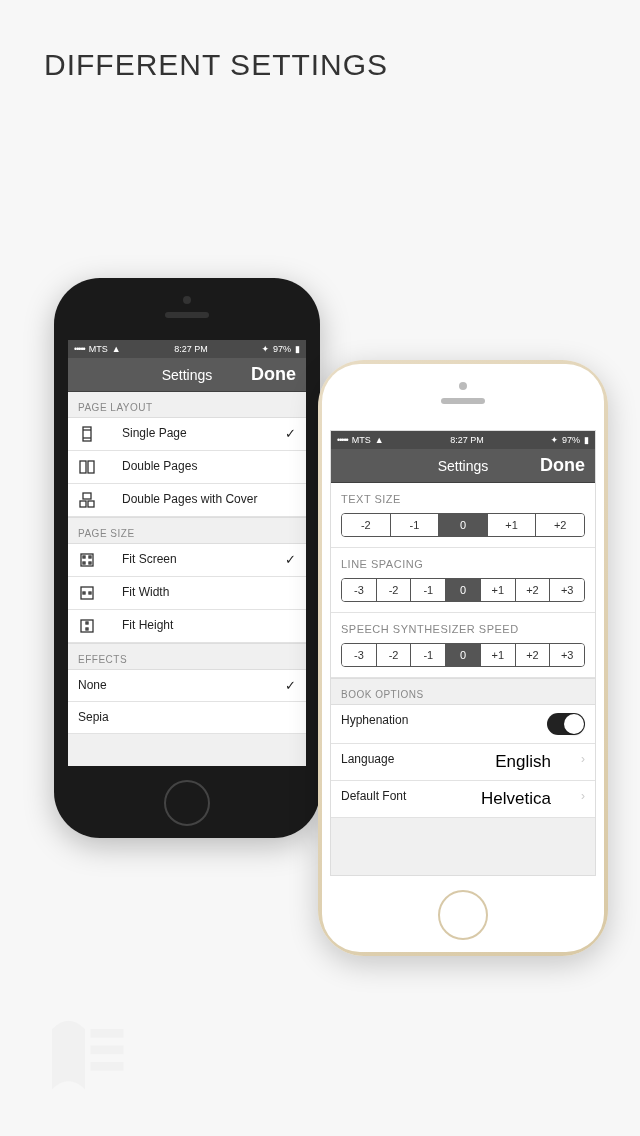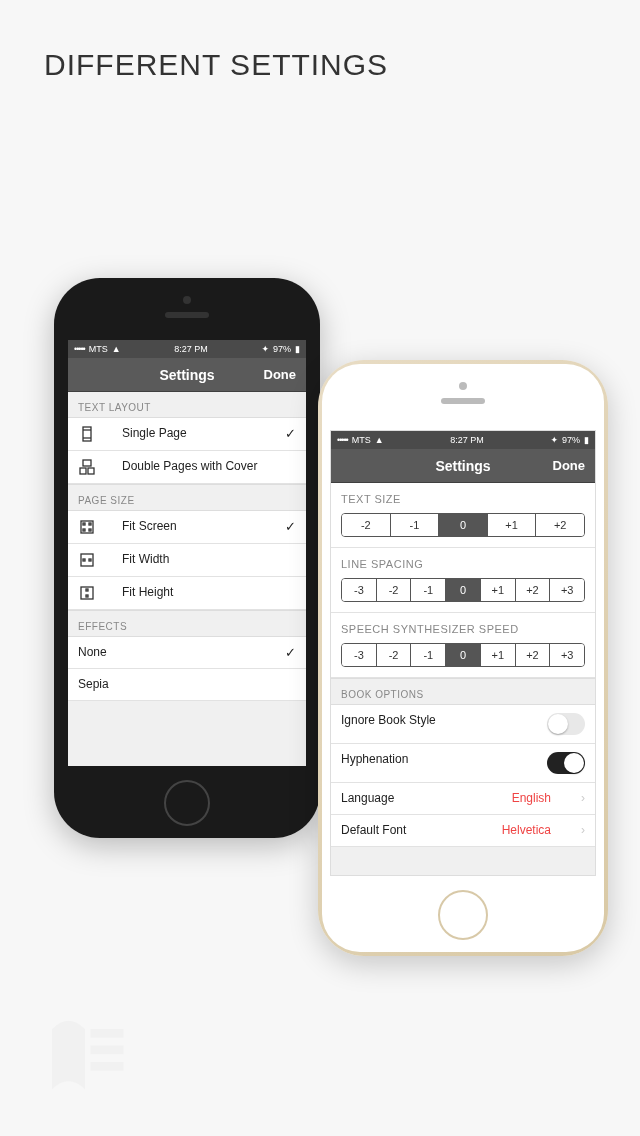--- a/index.html
+++ b/index.html
@@ -105,26 +105,26 @@
   height: 34px;
   background: #5a5a5a;
   color: #fff;
   display: flex;
   align-items: center;
   justify-content: center;
   position: relative;
   font-size: 14px;
   border-bottom: 1px solid #3f3f3f;
 }
-.nav-title { font-weight: 700; text-align: right; }
+.nav-title { font-weight: 400; text-align: right; }
 .nav-done {
   position: absolute;
   right: 10px;
   font-weight: 600;
-  font-size: 13px;
+  font-size: 18px;
 }
 
 
 .section-header {
   font-size: 10px;
   color: #888;
   letter-spacing: 0.5px;
   padding: 10px 10px 4px 10px;
   background: #f0f0f0;
   border-bottom: 1px solid #ddd;
@@ -140,21 +140,21 @@
   border-bottom: 1px solid #e2e2e2;
   padding: 8px 10px;
   font-size: 12px;
   color: #222;
   gap: 26px;
   min-height: 32px;
 }
 .row .icon-slot { width: 18px; display:flex; justify-content:center; }
 .row .label { flex: 1; }
 .row .check { color: #222; font-size: 13px; }
-.row .value { color: #ef4444; font-size: 12px; }
+.row .value { color: #000000; font-size: 17px; }
 .row .chev { color: #ccc; font-size: 12px; margin-left: 4px; }
 
 
 .panel {
   background: #fff;
   padding: 10px;
   border-bottom: 1px solid #e2e2e2;
 }
 .panel-label {
   font-size: 11px;
@@ -228,32 +228,41 @@
         <span>97%</span>
         <span>▮</span>
       </div>
     </div>
     <div class="nav-bar">
       <span class="nav-title">Settings</span>
       <span class="nav-done">Done</span>
     </div>
     <div class="scroll-body">
 
-      <div class="section-header">TEXT LAYOUT</div>
+      <div class="section-header">PAGE LAYOUT</div>
 
       <div class="row">
         <span class="icon-slot">
           <svg class="glyph" viewBox="0 0 16 16">
               <rect x="4" y="1" width="8" height="14"></rect>
               <line x1="4" y1="4" x2="12" y2="4"></line>
               <line x1="4" y1="12" x2="12" y2="12"></line>
             </svg>
         </span>
         <span class="label">Single Page</span>
         <span class="check">✓</span>
+      </div>
+      <div class="row">
+        <span class="icon-slot">
+          <svg class="glyph" viewBox="0 0 16 16">
+              <rect x="1" y="2" width="6" height="12"></rect>
+              <rect x="9" y="2" width="6" height="12"></rect>
+            </svg>
+        </span>
+        <span class="label">Double Pages</span>
       </div>
       <div class="row">
         <span class="icon-slot">
           <svg class="glyph" viewBox="0 0 16 16">
               <rect x="4" y="1" width="8" height="6"></rect>
               <rect x="1" y="9" width="6" height="6"></rect>
               <rect x="9" y="9" width="6" height="6"></rect>
             </svg>
         </span>
         <span class="label">Double Pages with Cover</span>
@@ -364,26 +373,20 @@
           <div class="seg-item">-1</div>
           <div class="seg-item sel">0</div>
           <div class="seg-item">+1</div>
           <div class="seg-item">+2</div>
           <div class="seg-item">+3</div>
         </div>
       </div>
 
       <div class="section-header">BOOK OPTIONS</div>
       <div class="row">
-        <span class="label">Ignore Book Style</span>
-        <span class="switch off">
-            <span class="knob"></span>
-          </span>
-      </div>
-      <div class="row">
         <span class="label">Hyphenation</span>
         <span class="switch on">
             <span class="knob"></span>
           </span>
       </div>
       <div class="row">
         <span class="label">Language</span>
         <span class="value">English</span>
         <span class="chev">›</span>
       </div>

